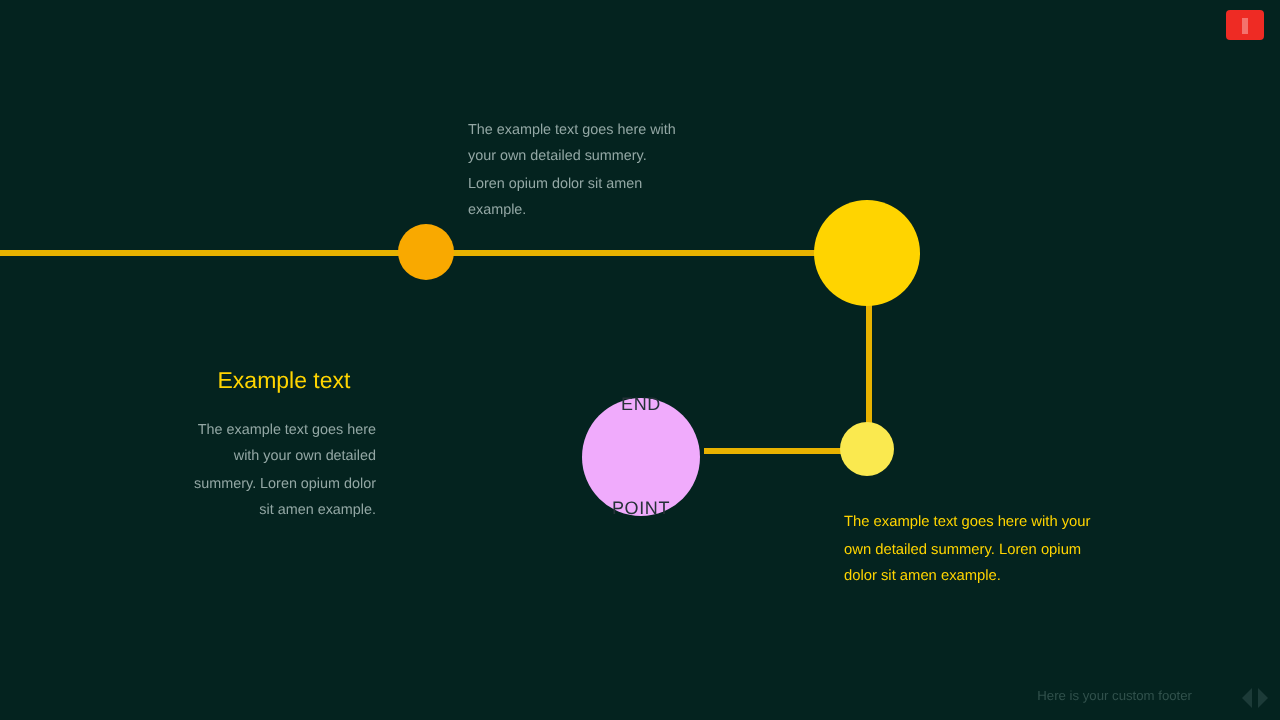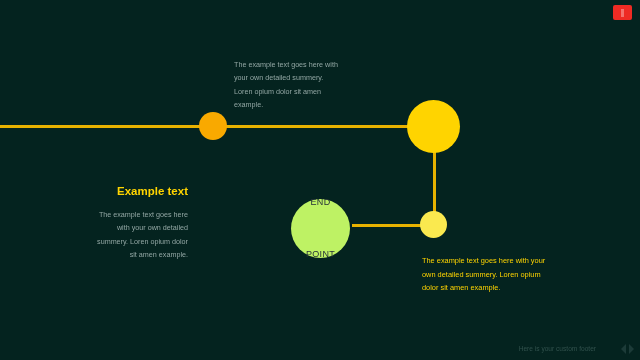--- a/index.html
+++ b/index.html
@@ -55,21 +55,21 @@
     background: #ffd400;
   }
   #node-small {
     left: 420px; top: 211px;
     width: 27px; height: 27px;
     background: #fae94f;
   }
   #node-endpoint {
     left: 291px; top: 199px;
     width: 59px; height: 59px;
-    background: #bef264;
+    background: #f0abfc;
     display: flex;
     flex-direction: column;
     align-items: center;
     justify-content: center;
     line-height: 1.25;
     gap: 40px;
   }
   #node-endpoint span {
     color: #263238;
     font-size: 9px;
@@ -92,22 +92,22 @@
     left: 96px; top: 208px;
     width: 92px;
     text-align: right;
   }
   #heading-left {
     position: absolute;
     left: 96px; top: 185px;
     width: 92px;
     color: #ffd400;
     font-size: 11.5px;
-    font-weight: bold;
-    text-align: right;
+    font-weight: normal;
+    text-align: center;
   }
   #text-right-white {
     position: absolute;
     left: 471px; top: 118px;
     width: 96px;
     color: #ffffff;
     font-size: 7.6px;
     font-weight: bold;
     line-height: 1.55;
   }

